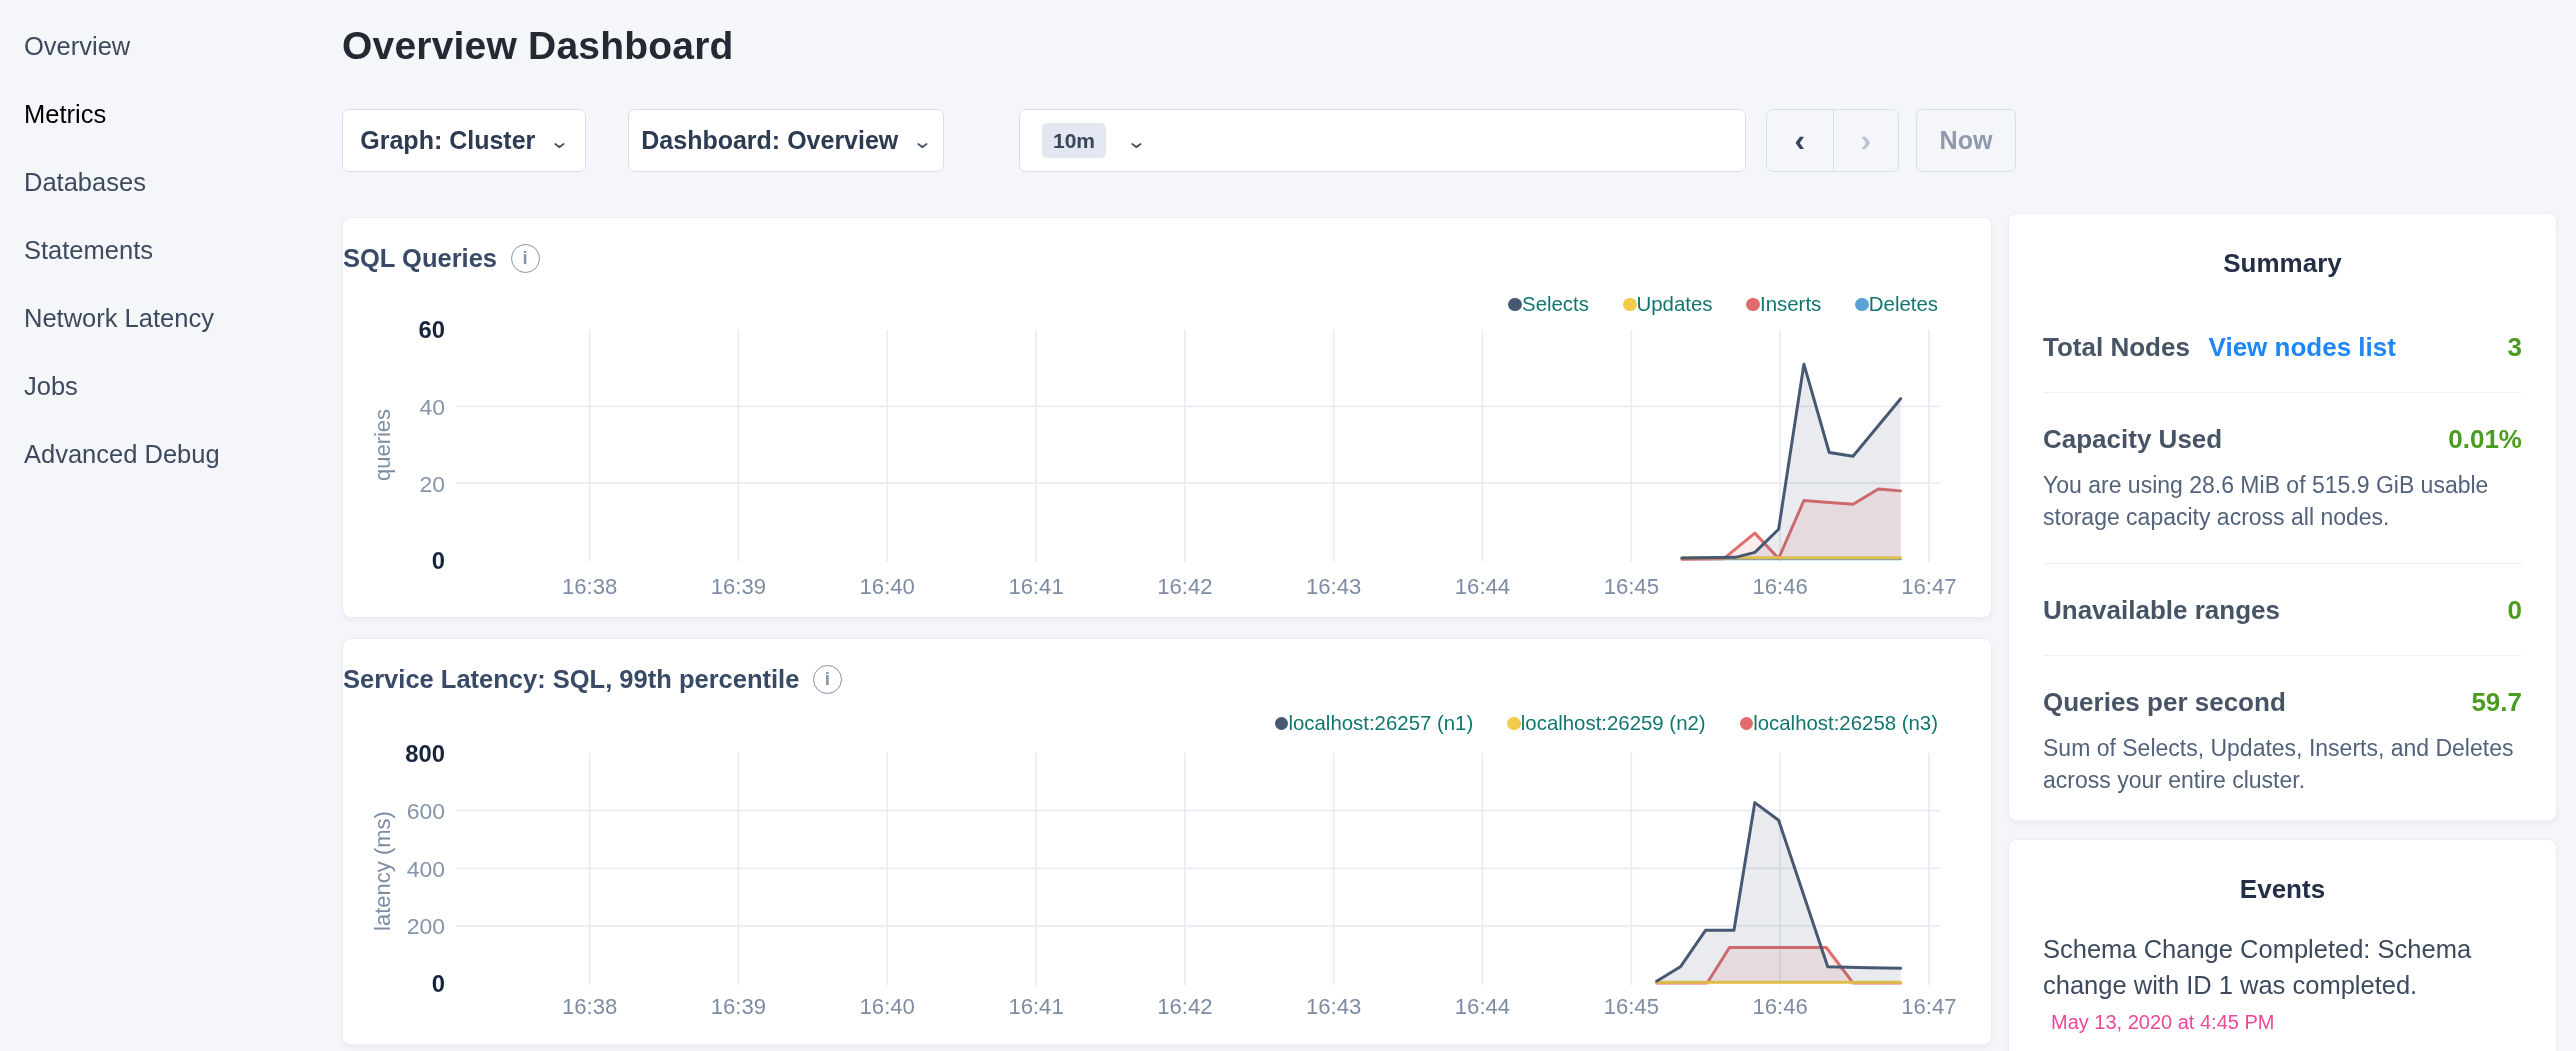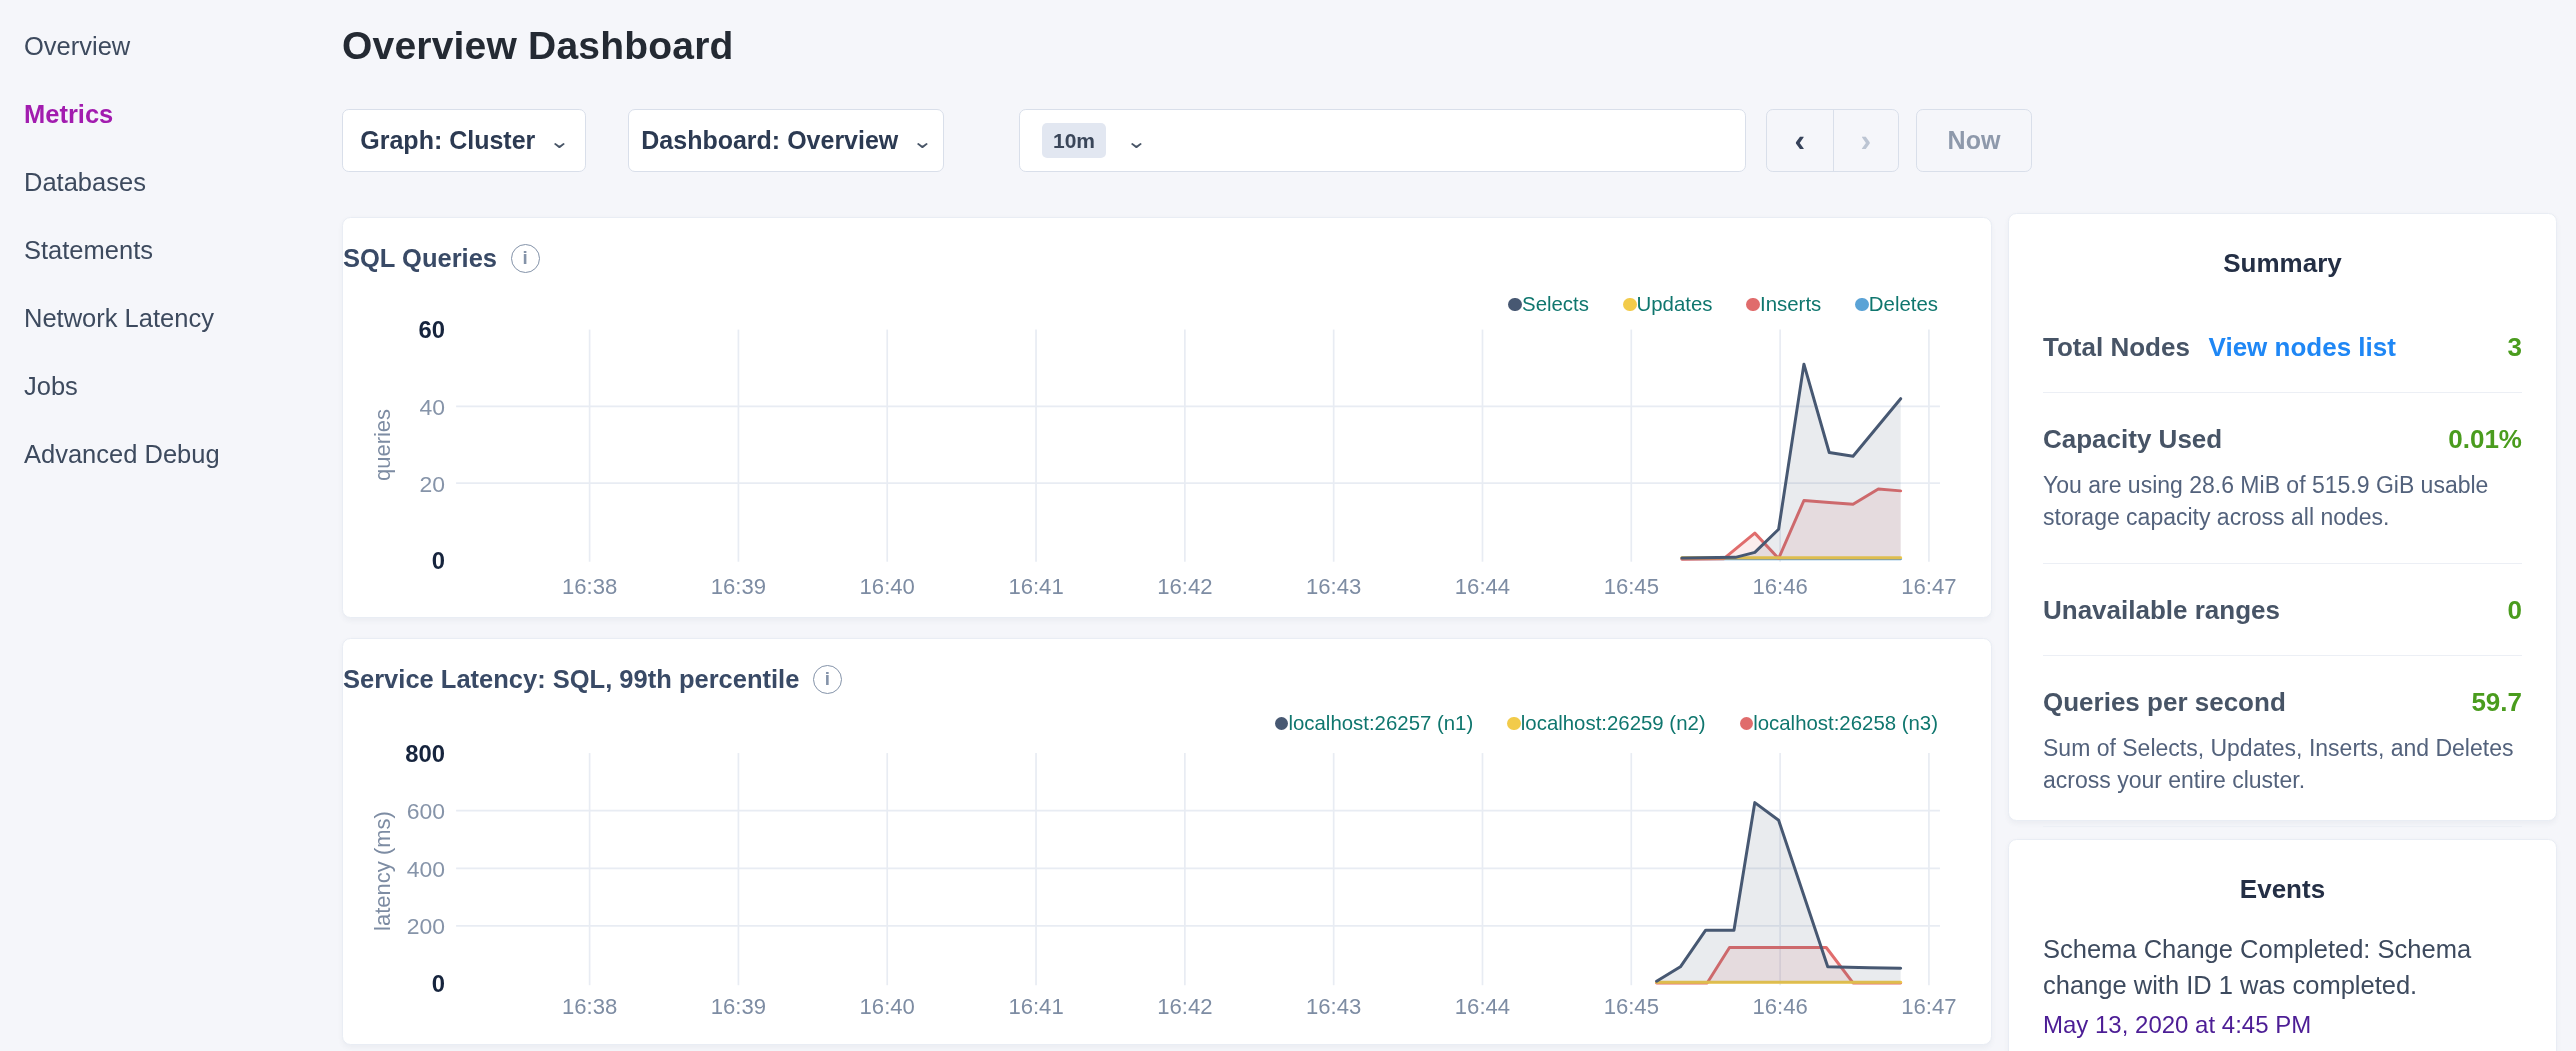--- a/index.html
+++ b/index.html
@@ -3,41 +3,41 @@
 <meta charset="utf-8">
 <style>
   * { margin:0; padding:0; box-sizing:border-box; }
   html,body { width:2576px; height:1051px; overflow:hidden;
     font-family:"Liberation Sans", sans-serif; background:#f5f6fa; color:#3d4a5e; }
 
   
   .sidenav { position:absolute; left:0; top:0; width:342px; height:1051px; padding-top:12px; }
   .nav-item { height:68px; display:flex; align-items:center; padding-left:24px;
     font-size:25.5px; font-weight:500; color:#3d4a5e; cursor:pointer; }
-  .nav-item.active { color:#a21caf; font-weight:700;text-align:right; }
+  .nav-item.active { color:#000000; font-weight:400;text-align:right; }
 
   
   .page-title { position:absolute; left:342px; top:24px; font-size:39px; font-weight:600; color:#242a33; letter-spacing:0.2px; }
 
   
   .controls { position:absolute; left:342px; top:109px; height:63px; width:1701px; }
   .ctl { position:absolute; top:0; height:63px; border:1.7px solid #d9dfea; border-radius:6.8px;
     display:flex; align-items:center; justify-content:center; font-size:25px; font-weight:700; color:#2c3a52; }
   .ctl.white { background:#ffffff; }
   .dropdown-caret { margin-left:15.3px; font-size:20.4px; color:#475466; transform:scaleX(1.25); font-weight:400; }
   .vdivider { position:absolute; left:982px; top:0; height:63px; width:0; border-left:1.7px solid #d9dfea; }
   .timebox { left:677px; width:727px; justify-content:flex-start; padding:0 22px; cursor:pointer; }
   .time-badge { background:#e2e7f1; border-radius:5.1px; padding:5.1px 11px; font-size:21px; font-weight:700; color:#3a4659; margin-right:22px; }
   .time-label { font-size:25px; font-weight:700; color:#242f45; flex:1; text-align:left; }
   .timebox .dropdown-caret { margin-left:0; }
   .arrowgroup { left:1424px; width:133px; padding:0; overflow:hidden; cursor:pointer; }
   .arrow-half { width:66px; height:100%; display:flex; align-items:center; justify-content:center; font-size:32px; font-weight:700; }
   .arrow-prev { color:#36425a; }
   .arrow-next { color:#bcc5d3; border-left:1.7px solid #d9dfea; }
-  .nowbtn { left:1574px; width:116px; color:#8e99ab; cursor:pointer; }
+  .nowbtn { left:1574px; width:100px; color:#8e99ab; cursor:pointer; }
   .btn { cursor:pointer; }
 
   
   .card { position:absolute; background:#ffffff; border:0.9px solid #e9edf4; border-radius:8.5px;
     box-shadow:0 2.6px 5.1px rgba(60,70,90,.05); }
   .chart-card-1 { left:342px; top:217px; width:1650px; height:401px; }
   .chart-card-2 { left:342px; top:638px; width:1650px; height:407px; }
 
   .chart-title { position:absolute; top:25.5px; left:0; width:100%; display:flex; align-items:center; 
     gap:13.6px; font-size:25.5px; font-weight:700; color:#394a66; }
@@ -60,21 +60,21 @@
   .srow-main { display:flex; align-items:baseline; }
   .srow-label { font-size:26px; font-weight:700; color:#475466; }
   .srow-link { font-size:26px; font-weight:600; color:#1f87f5; margin-left:18.7px; cursor:pointer; }
   .srow-value { margin-left:auto; font-size:26px; font-weight:700; color:#4a9c1e; white-space:nowrap; }
   .srow-sub { margin-top:13.6px; font-size:23px; line-height:1.42; color:#53627c; }
   .summary-body { margin-top:22px; }
 
   .events-card { left:2008px; top:839px; width:549px; height:340px; padding:0 34px; }
   .event-item { margin-top:25.5px; }
   .event-text { font-size:25.5px; line-height:1.45; color:#3d4a5e; }
-  .event-time { margin-top:6.8px; font-size:24px; color:#4c1d95; }
+  .event-time { margin-top:6.8px; font-size:20px; color:#ec4899;margin-left:8px; }
 </style>
 </head>
 <body>
 
 <nav class="sidenav">
   <div class="nav-item">Overview</div>
   <div class="nav-item active">Metrics</div>
   <div class="nav-item">Databases</div>
   <div class="nav-item">Statements</div>
   <div class="nav-item">Network Latency</div>

